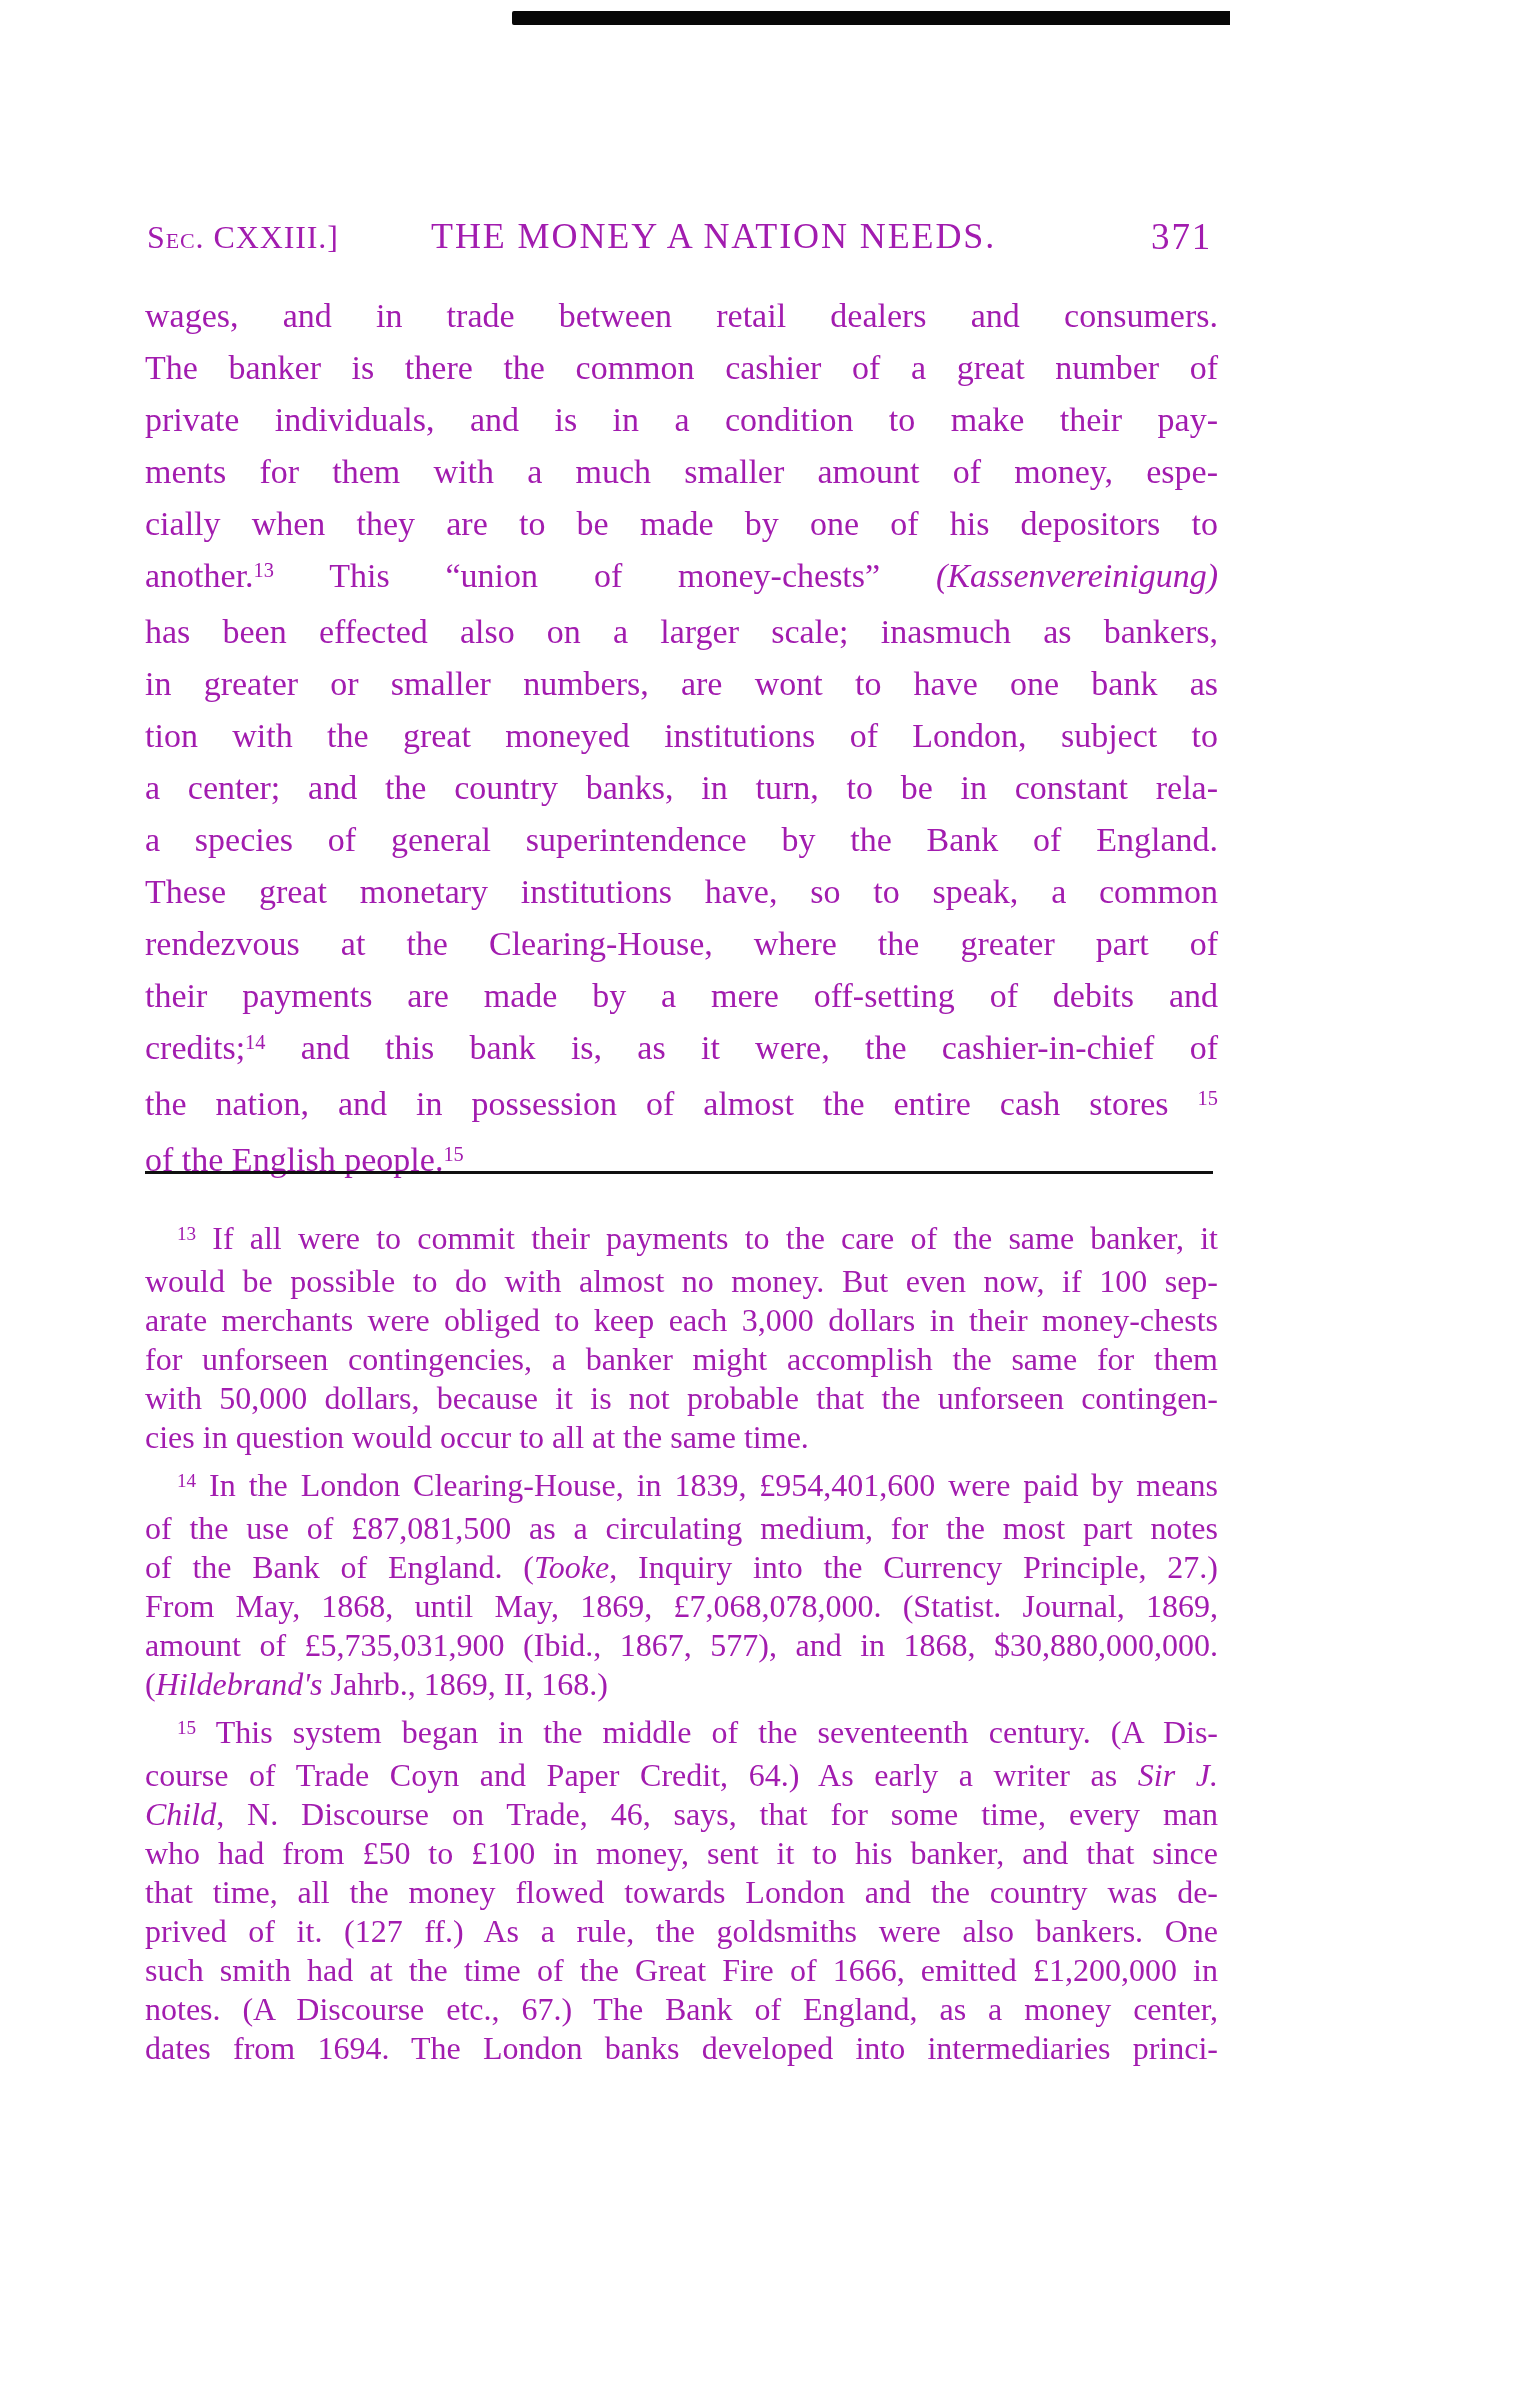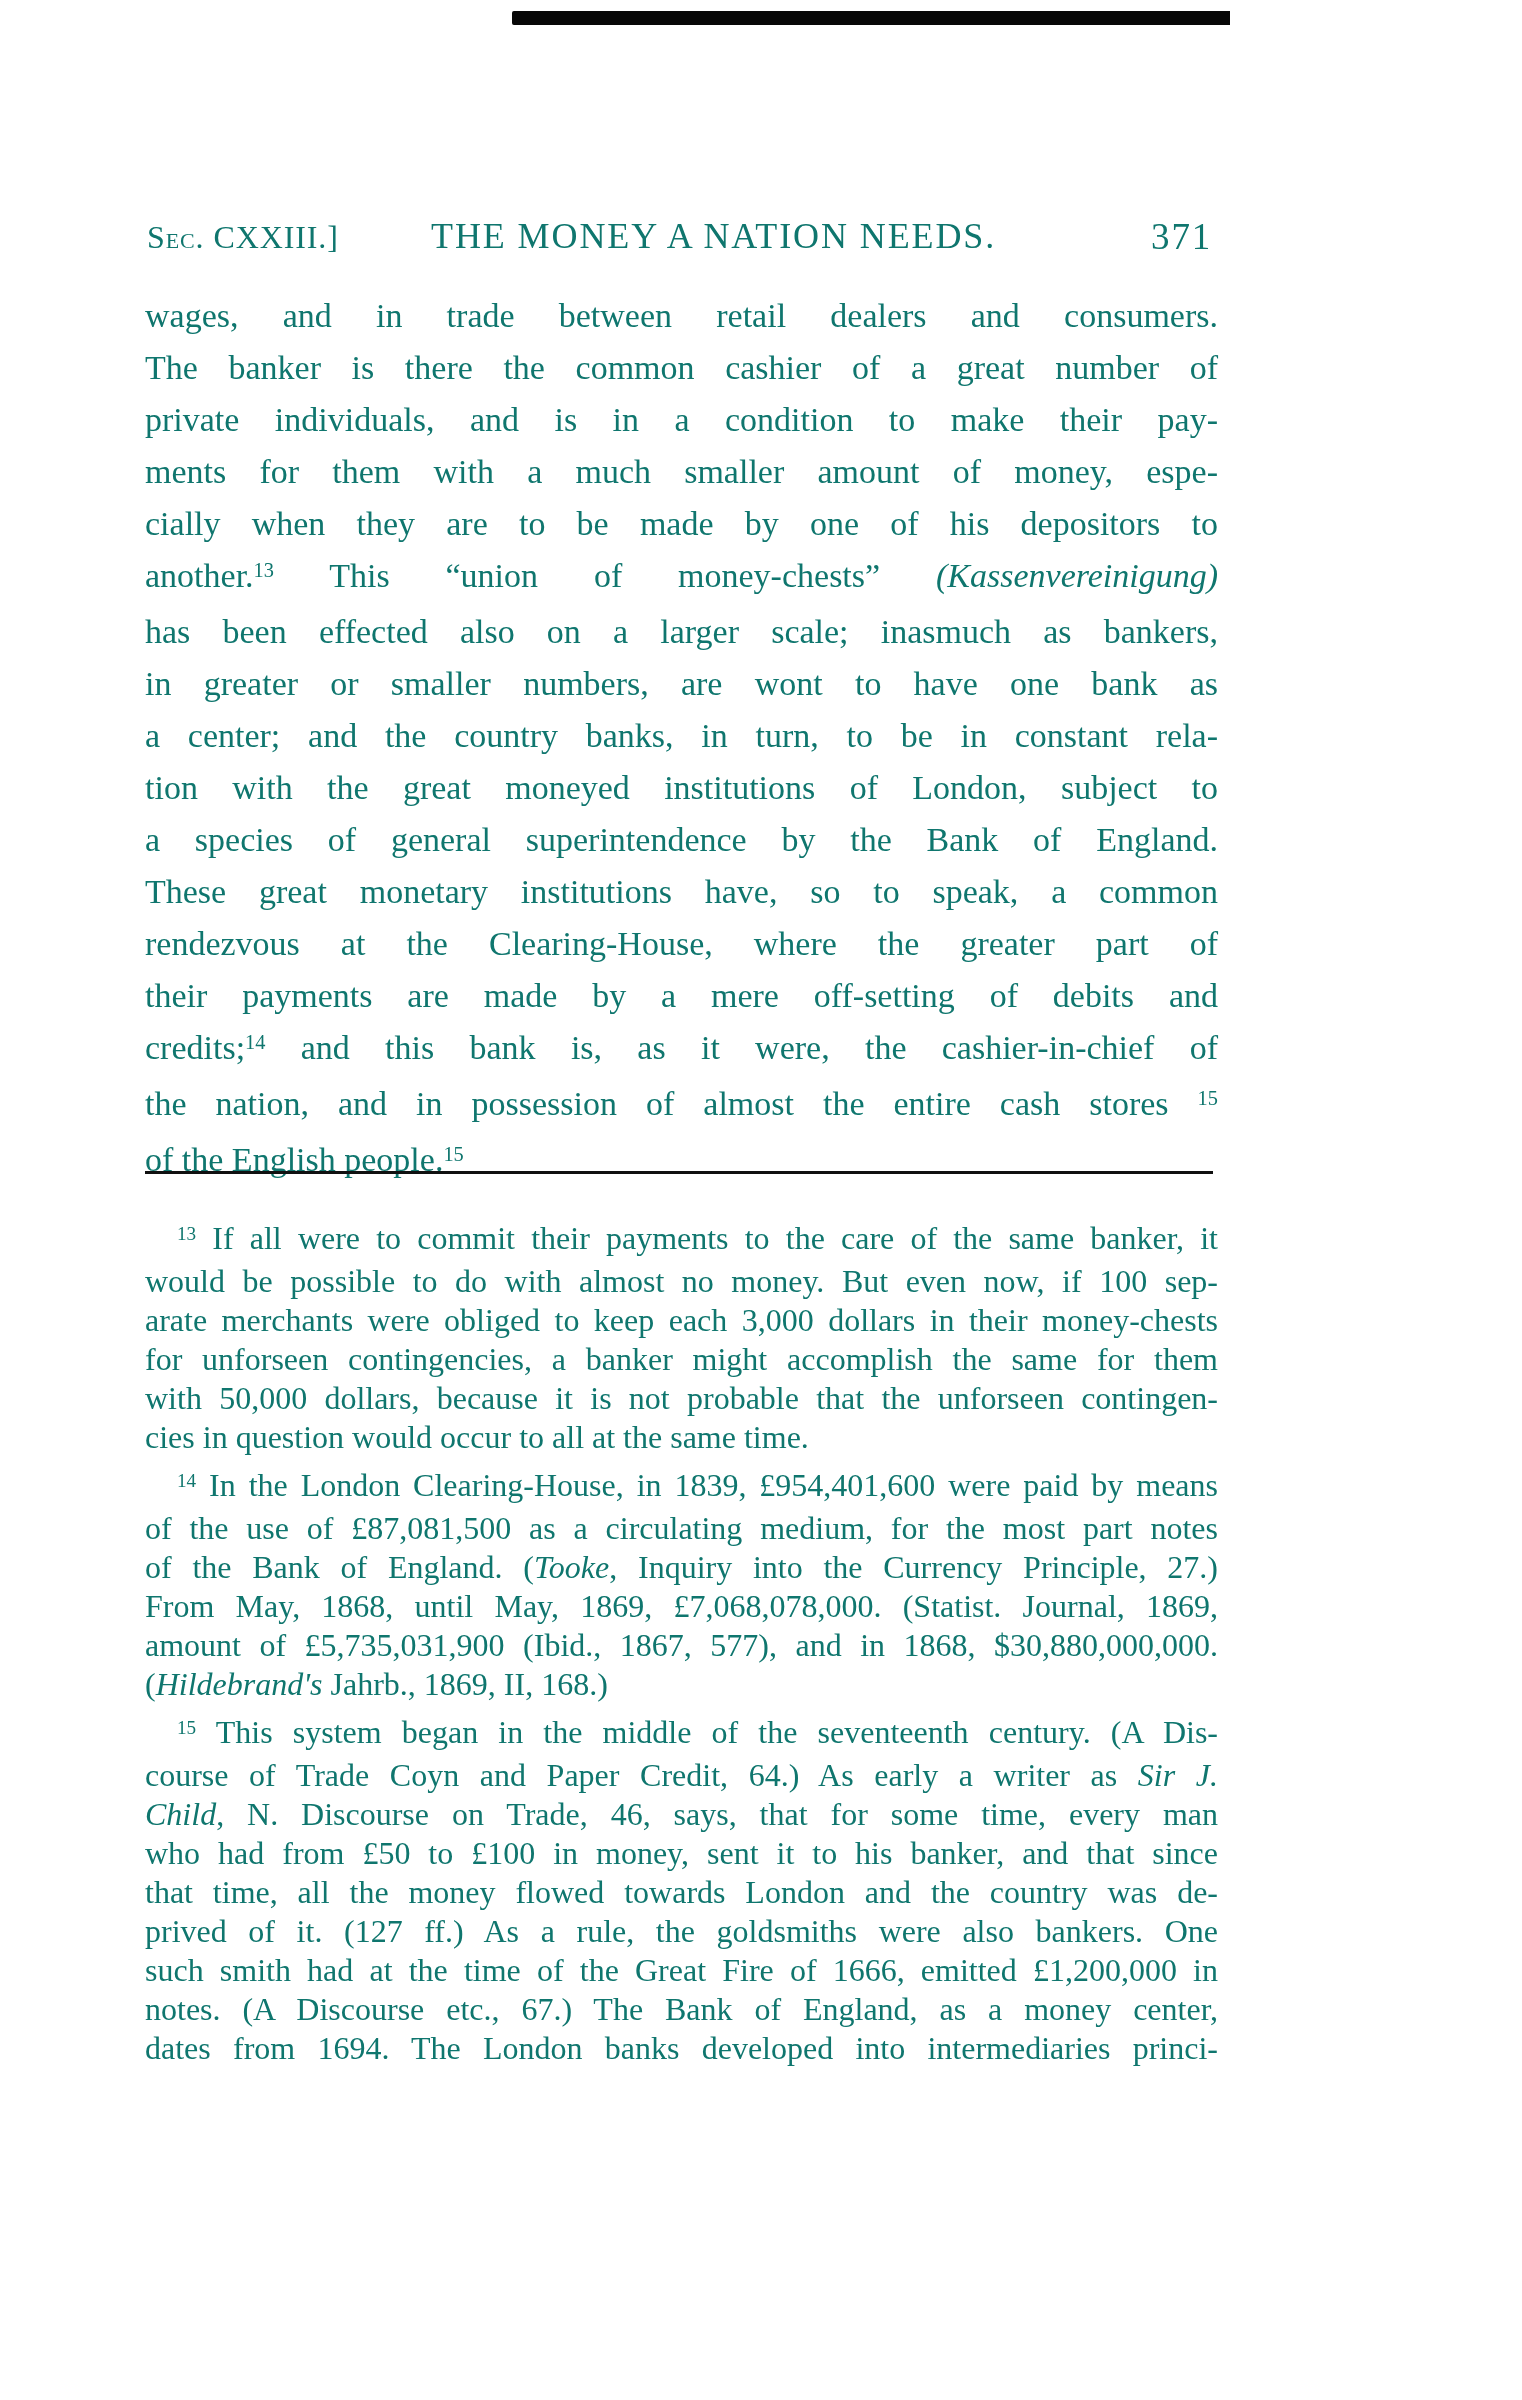--- a/index.html
+++ b/index.html
@@ -1,21 +1,21 @@
 <!DOCTYPE html>
 <html style="font-size:15px"><head>
 <meta charset="utf-8">
 <style>
   html,body{margin:0;padding:0;background:#ffffff;}
   .page{
     position:relative;
     width:1230px;height:2400px;
     background:#ffffff;
     font-family:"Liberation Serif", serif;
-    color:#0f766e;
+    color:#a21caf;
     overflow:hidden;
     text-decoration:underline;
   }
   
   .bar{position:absolute;background:#070707;}
   .bar-top{left:512px;top:11.2px;width:986px;height:14px;border-radius:1.9px;}
   .bar-right{left:1470px;top:13px;width:27px;height:2370px;border-radius:2.8px;}
   
   .pagehead{position:absolute;left:0;top:215px;width:100%;height:43px;}
   .sec{position:absolute;left:147px;top:3.7px;font-size:32px;font-variant:small-caps;letter-spacing:0.9px;}
@@ -59,22 +59,22 @@
 
   <main class="bodytext" id="body-lines">
       <div class="tline"><span class="rm">wages, and in trade between retail dealers and consumers.</span></div>
       <div class="tline"><span class="rm">The banker is there the common cashier of a great number of</span></div>
       <div class="tline"><span class="rm">private individuals, and is in a condition to make their pay-</span></div>
       <div class="tline"><span class="rm">ments for them with a much smaller amount of money, espe-</span></div>
       <div class="tline"><span class="rm">cially when they are to be made by one of his depositors to</span></div>
       <div class="tline"><span class="rm">another.</span><span class="sup">13</span><span class="rm">  This “union of money-chests” </span><span class="it">(Kassenvereinigung)</span></div>
       <div class="tline"><span class="rm">has been effected also on a larger scale; inasmuch as bankers,</span></div>
       <div class="tline"><span class="rm">in greater or smaller numbers, are wont to have one bank as</span></div>
+      <div class="tline"><span class="rm">tion with the great moneyed institutions of London, subject to</span></div>
       <div class="tline"><span class="rm">a center; and the country banks, in turn, to be in constant rela-</span></div>
-      <div class="tline"><span class="rm">tion with the great moneyed institutions of London, subject to</span></div>
       <div class="tline"><span class="rm">a species of general superintendence by the Bank of England.</span></div>
       <div class="tline"><span class="rm">These great monetary institutions have, so to speak, a common</span></div>
       <div class="tline"><span class="rm">rendezvous at the Clearing-House, where the greater part of</span></div>
       <div class="tline"><span class="rm">their payments are made by a mere off-setting of debits and</span></div>
       <div class="tline"><span class="rm">credits;</span><span class="sup">14</span><span class="rm"> and this bank is, as it were, the cashier-in-chief of</span></div>
       <div class="tline"><span class="rm">the nation, and in possession of almost the entire cash stores </span><span class="sup">15</span></div>
       <div class="tline noj"><span class="rm">of the English people.</span><span class="sup">15</span></div>
     </main>
 
   <div class="rule"></div>

